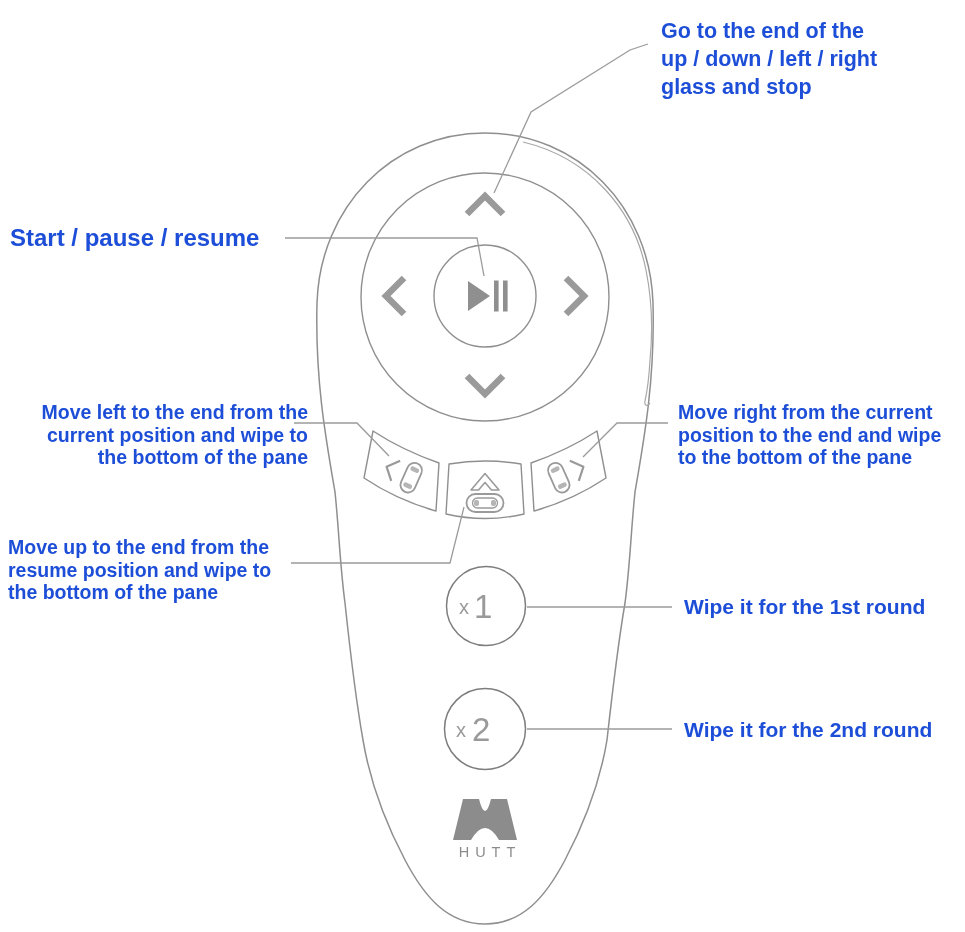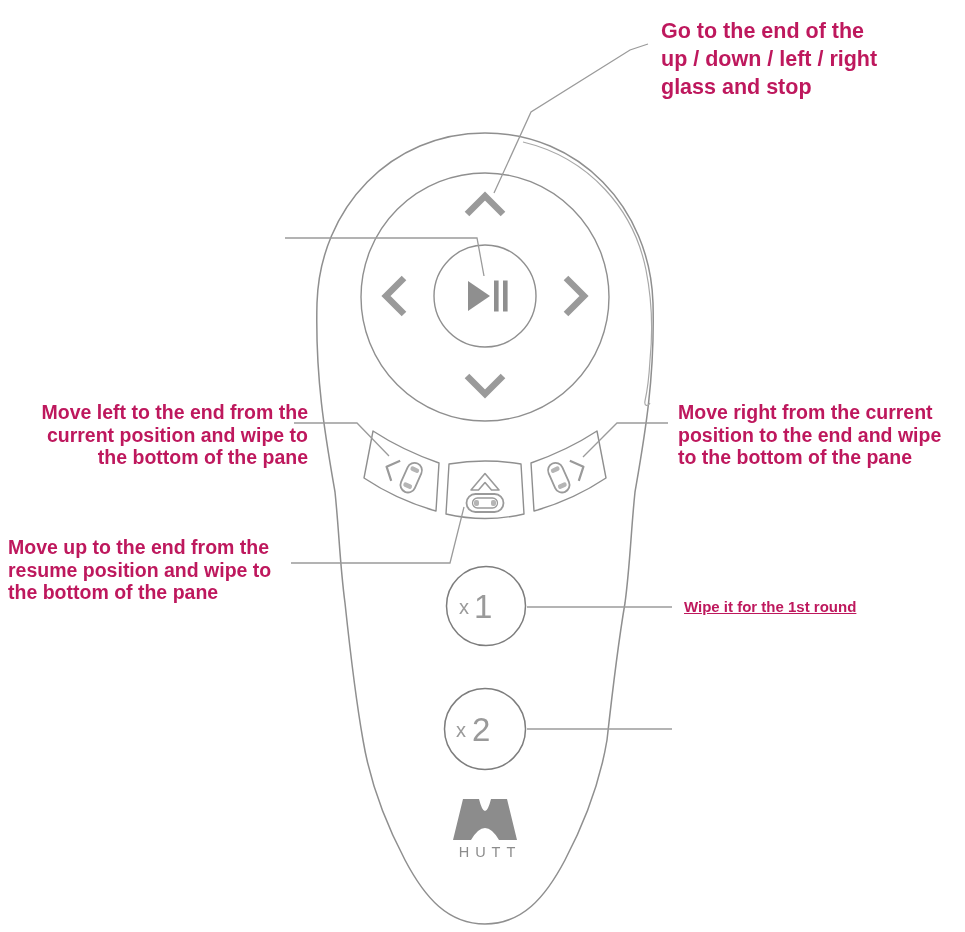--- a/index.html
+++ b/index.html
@@ -6,30 +6,30 @@
   .stage{
     position:relative;
     width:965px;height:932px;
     background:#ffffff;
     font-family:"Liberation Sans", sans-serif;
     overflow:hidden;
   }
   .artwork{position:absolute;left:0;top:0;}
   .label{
     position:absolute;
-    color:#be185d;
+    color:#1d4ed8;
     font-weight:bold;
     white-space:pre-line;
   }
   .lbl-go-end{left:661px;top:17px;width:270px;font-size:21.5px;line-height:28px;}
   .lbl-start{left:10px;top:224px;font-size:24px;line-height:28px;}
   .lbl-move-left{left:8px;top:401px;width:300px;font-size:19.5px;line-height:22.5px;text-align:right;}
   .lbl-move-right{left:678px;top:401px;width:290px;font-size:19.5px;line-height:22.5px;}
   .lbl-move-up{left:8px;top:536px;width:300px;font-size:19.5px;line-height:22.5px;}
-  .lbl-wipe1{left:684px;top:595px;font-size:15px;line-height:24px;text-decoration:underline;}
+  .lbl-wipe1{left:684px;top:595px;font-size:21px;line-height:24px;}
   .lbl-wipe2{left:684px;top:718px;font-size:21px;line-height:24px;}
 </style>
 </head>
 <body>
 
 <div class="stage">
 
   <svg class="artwork" width="965" height="932" viewBox="0 0 965 932">
 
     <path d="M485 133
@@ -123,29 +123,31 @@
       <path d="M291 563 L450 563 L464 507"></path>
       <path d="M527 607 L672 607"></path>
       <path d="M527 729 L672 729"></path>
     </g>
   </svg>
 
   <div class="label lbl-go-end">Go to the end of the
 up / down / left / right
 glass and stop</div>
 
+  <div class="label lbl-start">Start / pause / resume</div>
 
   <div class="label lbl-move-left">Move left to the end from the
 current position and wipe to
 the bottom of the pane</div>
 
   <div class="label lbl-move-right">Move right from the current
 position to the end and wipe
 to the bottom of the pane</div>
 
   <div class="label lbl-move-up">Move up to the end from the
 resume position and wipe to
 the bottom of the pane</div>
 
   <div class="label lbl-wipe1">Wipe it for the 1st round</div>
 
+  <div class="label lbl-wipe2">Wipe it for the 2nd round</div>
 
 </div>
 
 </body></html>

